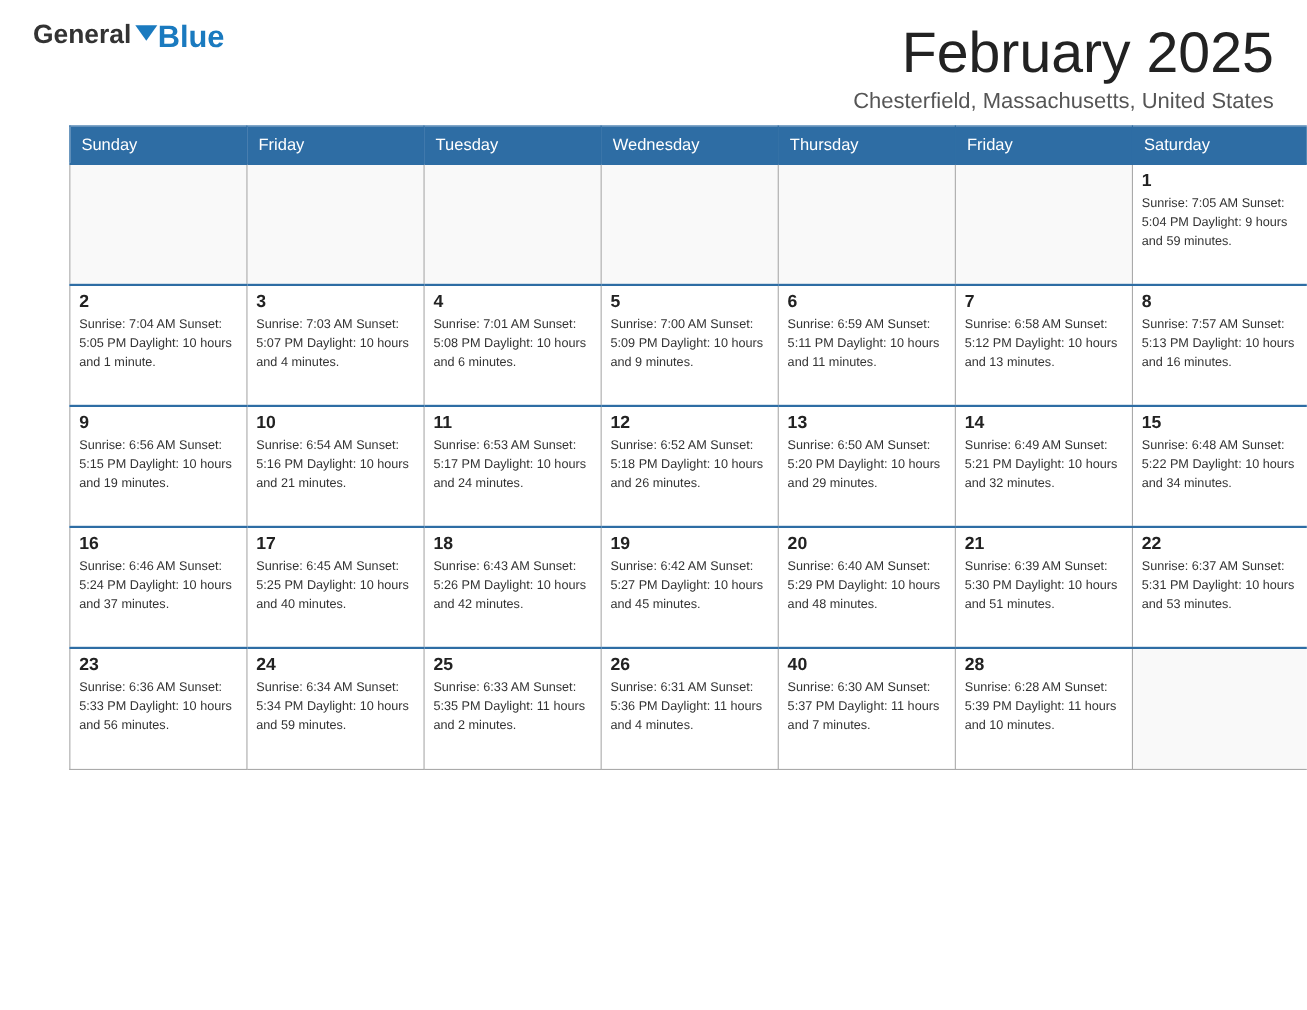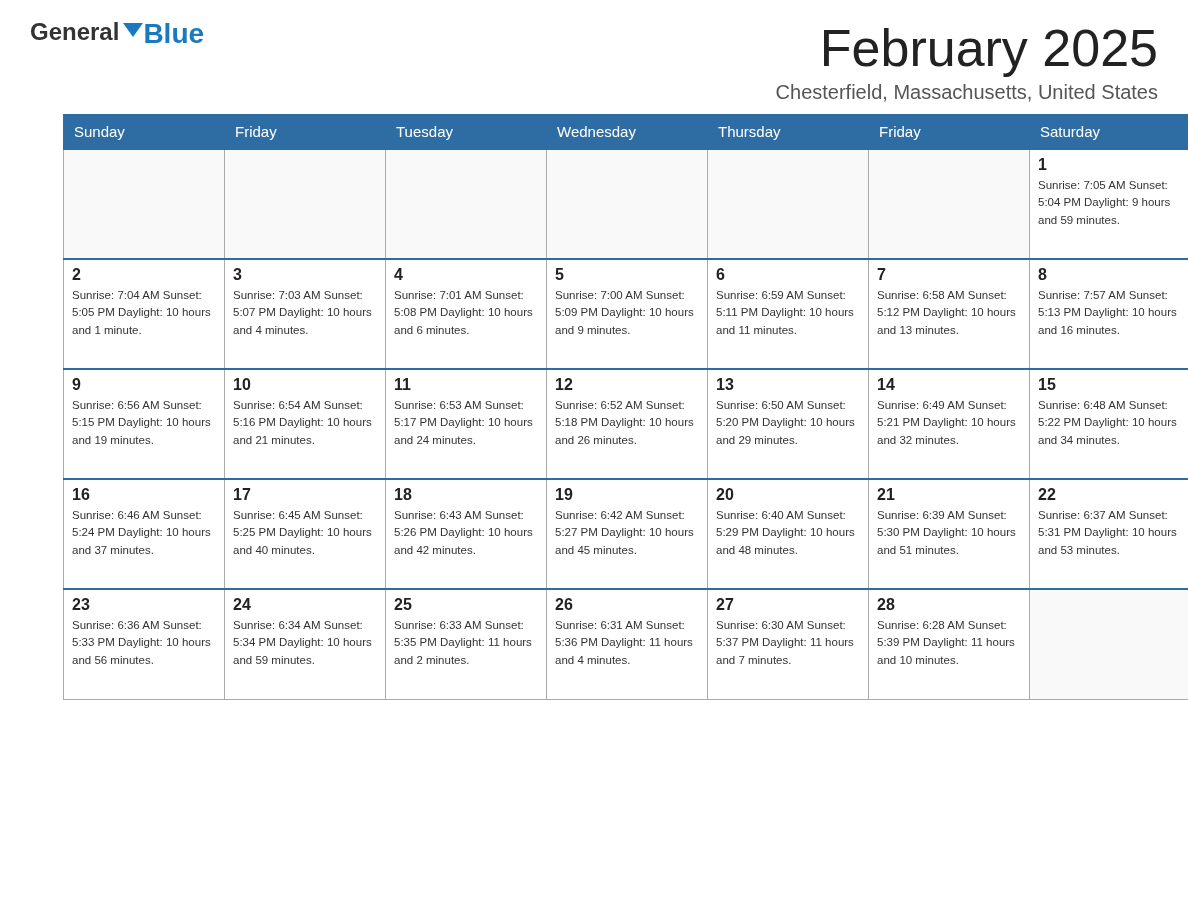--- a/index.html
+++ b/index.html
@@ -306,21 +306,21 @@
 Sunset: 5:35 PM
 Daylight: 11 hours and 2 minutes.</div>
         </td>
         <td>
           <span class="day-num">26</span>
           <div class="day-info">Sunrise: 6:31 AM
 Sunset: 5:36 PM
 Daylight: 11 hours and 4 minutes.</div>
         </td>
         <td>
-          <span class="day-num">27</span>
+          <span class="day-num">40</span>
           <div class="day-info">Sunrise: 6:30 AM
 Sunset: 5:37 PM
 Daylight: 11 hours and 7 minutes.</div>
         </td>
         <td>
           <span class="day-num">28</span>
           <div class="day-info">Sunrise: 6:28 AM
 Sunset: 5:39 PM
 Daylight: 11 hours and 10 minutes.</div>
         </td>

